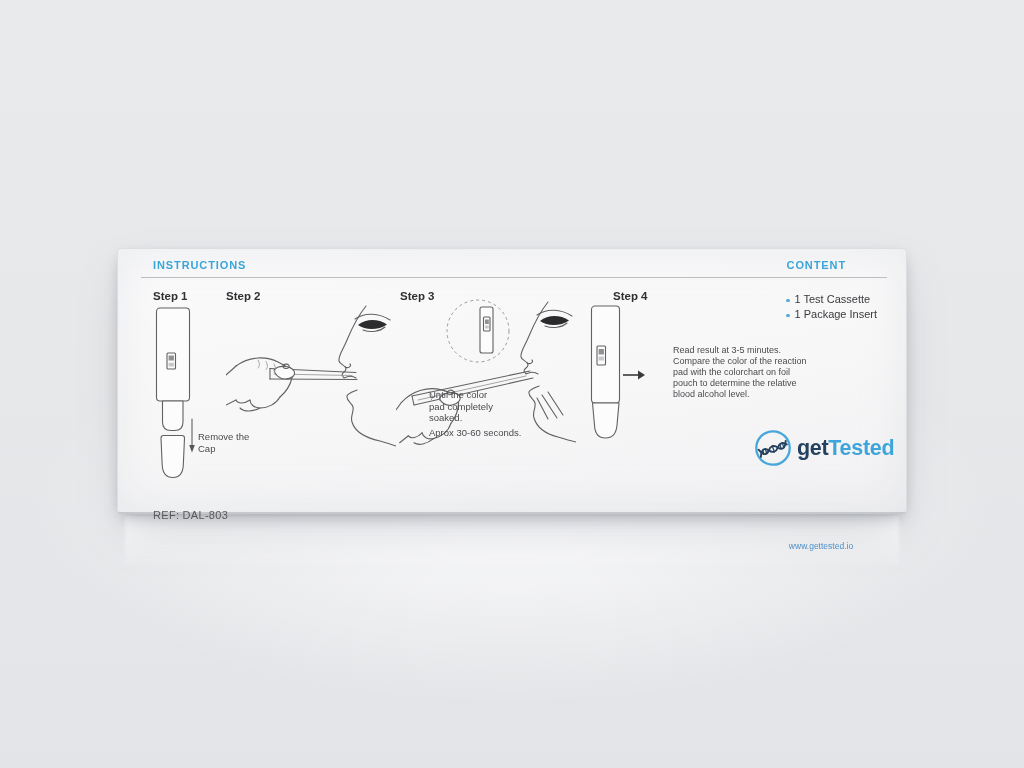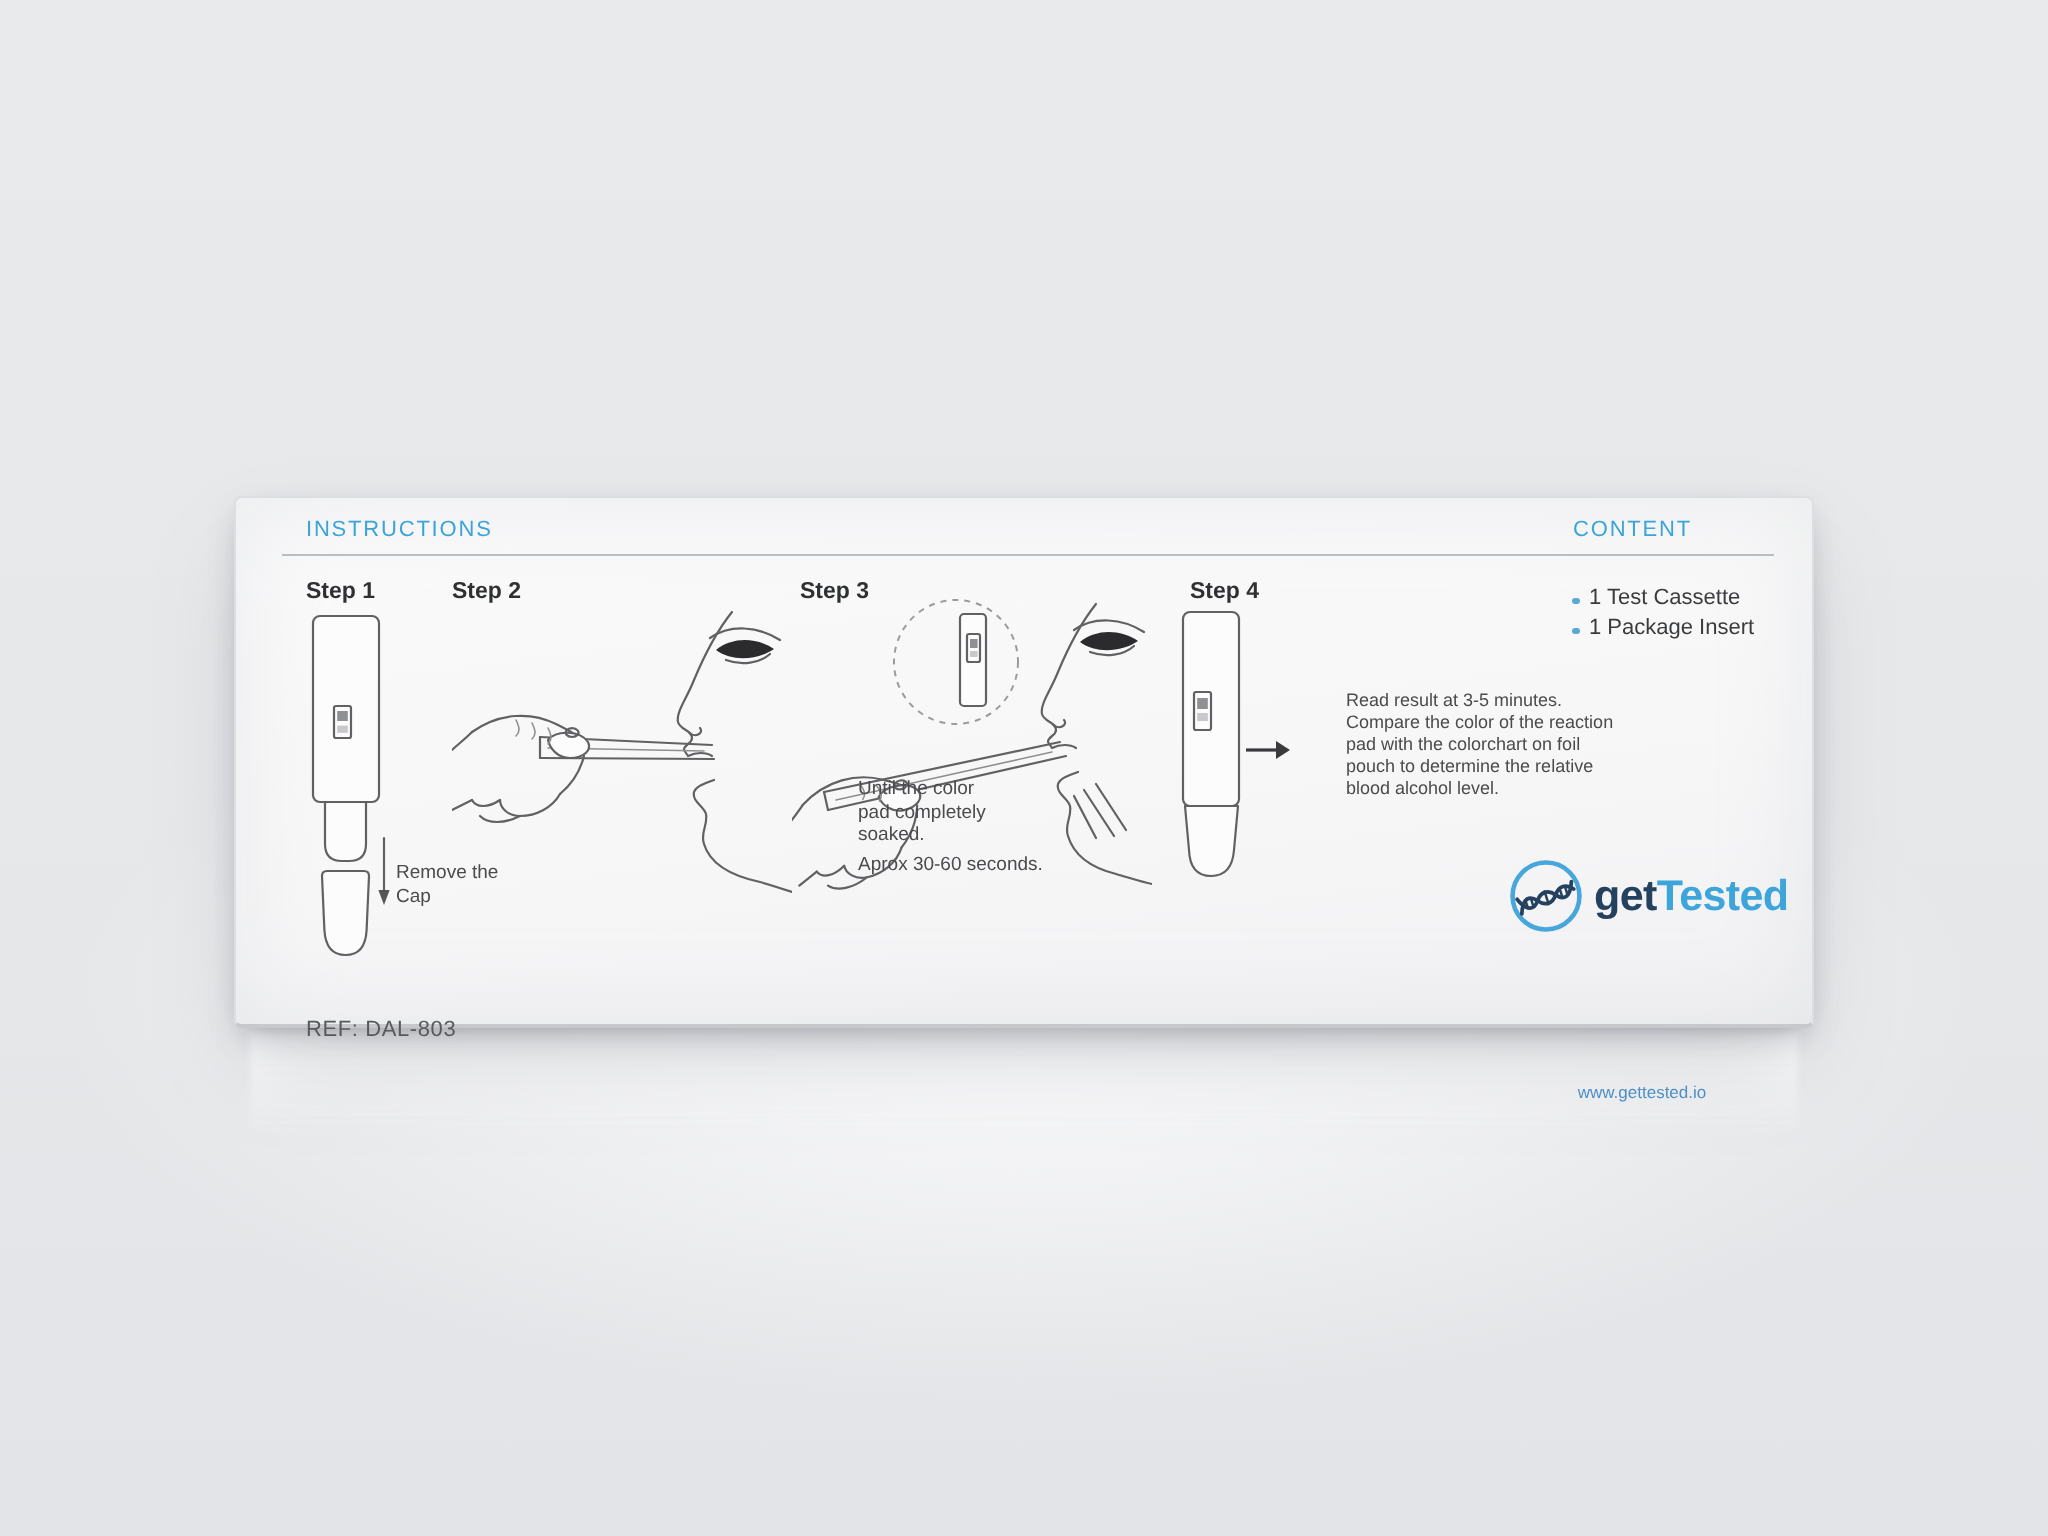--- a/index.html
+++ b/index.html
@@ -23,28 +23,28 @@
     border-radius:4px;
     box-shadow: 0 6px 14px -4px rgba(100,105,115,0.45), 0 22px 44px -12px rgba(120,125,135,0.35),
                 inset 0 0 46px rgba(198,201,206,0.28);
   }
   .reflection {
     position:absolute; left:125px; top:516px; width:774px; height:54px;
     background: linear-gradient(180deg, rgba(253,253,254,0.9), rgba(253,253,254,0));
     filter: blur(1.5px);
   }
 
-  .hdr { position:absolute; top:10px; font-size:11px; font-weight:normal;
+  .hdr { position:absolute; top:10px; font-size:11px; font-weight:bold;
          letter-spacing:0.9px; color:#3ba4d9; }
   .hdr-instructions { left:35px; }
   .hdr-content { right:60px; }
   .divider { position:absolute; left:23px; top:28px; width:746px; height:1px; background:#babdc2; }
 
   .step-label { position:absolute; top:41px; font-size:11.5px; font-weight:bold; color:#2f3032;text-align:center; }
-  .sl1 { left:35px; } .sl2 { left:108px; } .sl3 { left:282px; } .sl4 { left:477px; }
+  .sl1 { left:35px; } .sl2 { left:108px; } .sl3 { left:282px; } .sl4 { left:495px; }
 
   .ill { position:absolute; }
   .ill-1 { left:33px;  top:57px; }
   .ill-2 { left:108px; top:55px; }
   .ill-3 { left:278px; top:48px; }
   .ill-4 { left:468px; top:55px; }
   .arrow-right { position:absolute; left:504px; top:119px; }
 
   .note { position:absolute; font-size:9.5px; line-height:11.5px; color:#4b4b4d; }
   .note-1 { left:80px; top:182px; }

